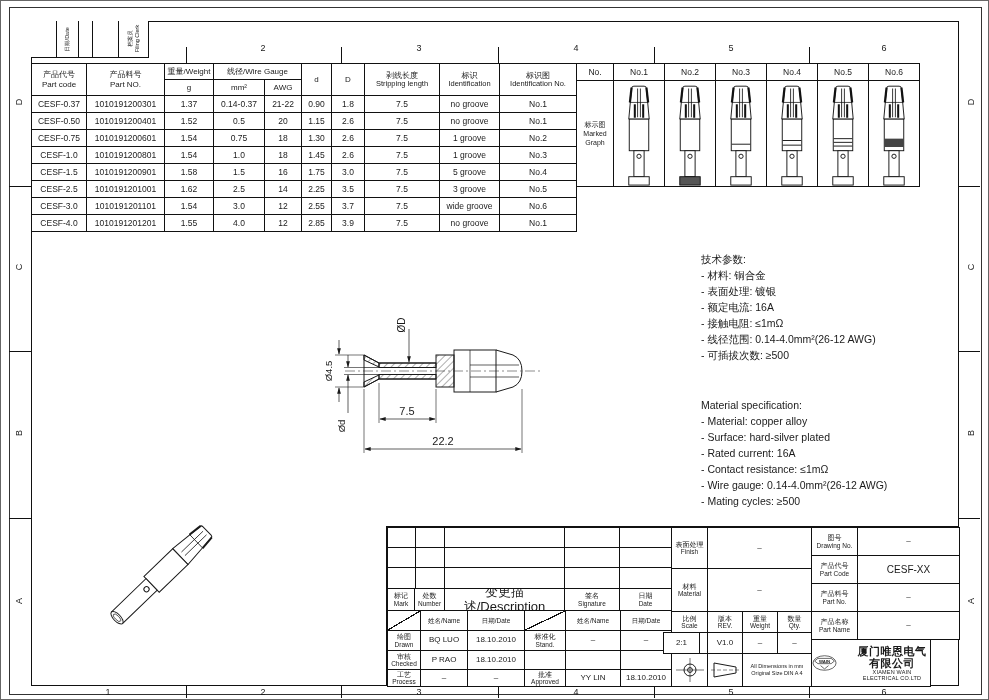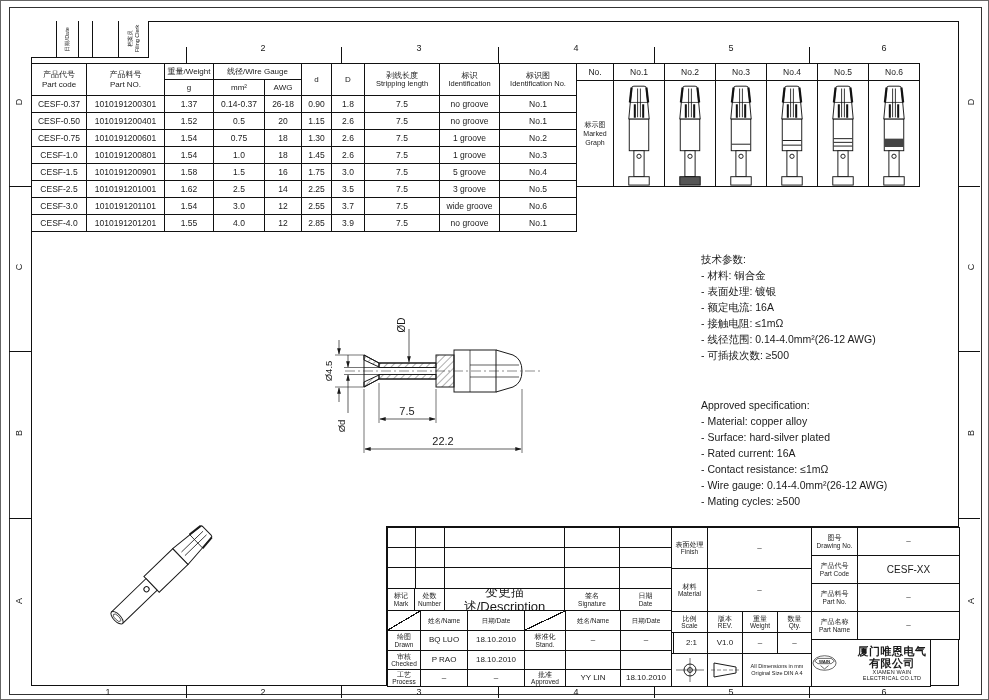--- a/index.html
+++ b/index.html
@@ -152,21 +152,21 @@
         <th>mm²</th>
         <th>AWG</th>
       </tr>
     </thead>
     <tbody id="main-rows">
         <tr>
           <td>CESF-0.37</td>
           <td>1010191200301</td>
           <td>1.37</td>
           <td>0.14-0.37</td>
-          <td>26-18</td>
+          <td>21-22</td>
           <td>0.90</td>
           <td>1.8</td>
           <td>7.5</td>
           <td>no groove</td>
           <td>No.1</td>
         </tr>
         <tr>
           <td>CESF-0.50</td>
           <td>1010191200401</td>
           <td>1.52</td>
@@ -386,21 +386,21 @@
   <div class="spec" id="cn-params" style="top:250px">
       <div>技术参数:</div>
       <div>- 材料: 铜合金</div>
       <div>- 表面处理: 镀银</div>
       <div>- 额定电流: 16A</div>
       <div>- 接触电阻: ≤1mΩ</div>
       <div>- 线径范围: 0.14-4.0mm²(26-12 AWG)</div>
       <div>- 可插拔次数: ≥500</div>
     </div>
   <div class="spec" id="en-spec" style="top:396px">
-      <div>Approved specification:</div>
+      <div>Material specification:</div>
       <div>- Material: copper alloy</div>
       <div>- Surface: hard-silver plated</div>
       <div>- Rated current: 16A</div>
       <div>- Contact resistance: ≤1mΩ</div>
       <div>- Wire gauge: 0.14-4.0mm²(26-12 AWG)</div>
       <div>- Mating cycles: ≥500</div>
     </div>
 
   <svg id="dim-drawing" style="position:absolute;left:322px;top:292px" width="268" height="178" viewBox="0 0 268 178">
     <defs>
@@ -613,21 +613,21 @@
         <span class="en">REV.</span>
       </div>
     <div class="tb-cell" style="left:355px;top:84px;width:36px;height:22px">
         <span class="cn">重量</span>
         <span class="en">Weight</span>
       </div>
     <div class="tb-cell" style="left:390px;top:84px;width:35px;height:22px">
         <span class="cn">数量</span>
         <span class="en">Qty.</span>
       </div>
-    <div class="tb-cell" style="left:286px;top:105px;width:37px;height:22px">
+    <div class="tb-cell" style="left:276px;top:105px;width:37px;height:22px">
         <span class="tb-val">2:1</span>
       </div>
     <div class="tb-cell" style="left:320px;top:105px;width:36px;height:22px">
         <span class="tb-val">V1.0</span>
       </div>
     <div class="tb-cell" style="left:355px;top:105px;width:36px;height:22px">
         <span class="tb-val">–</span>
       </div>
     <div class="tb-cell" style="left:390px;top:105px;width:35px;height:22px">
         <span class="tb-val">–</span>

